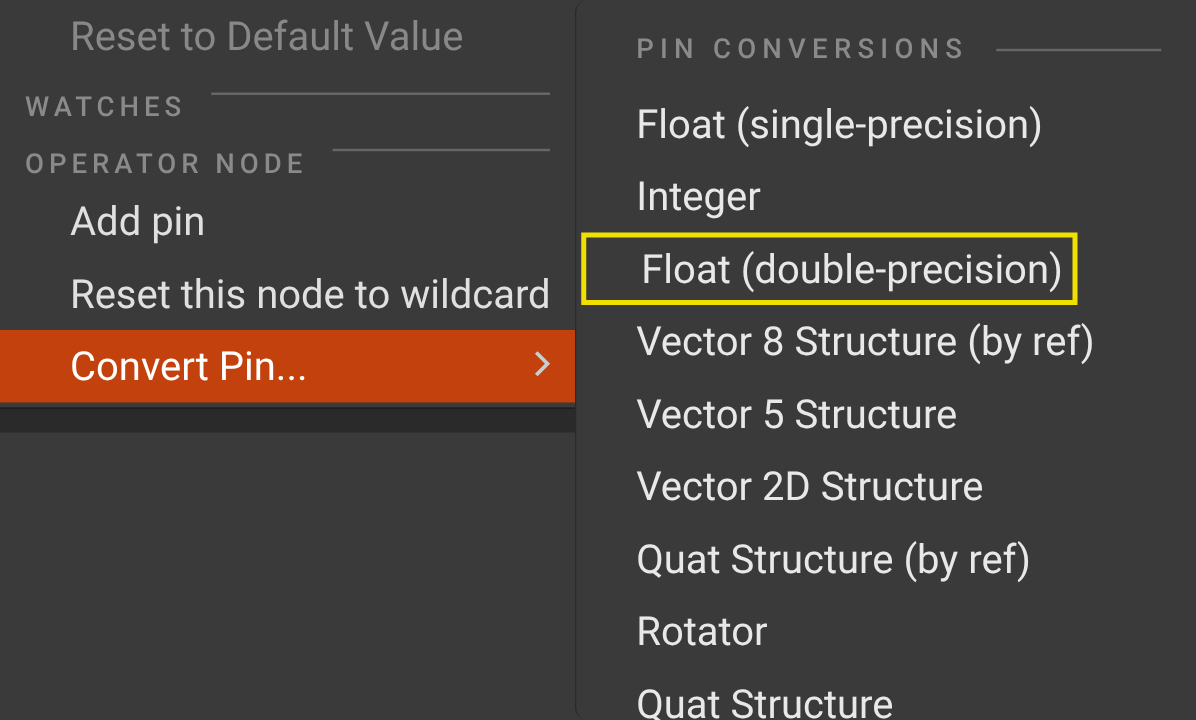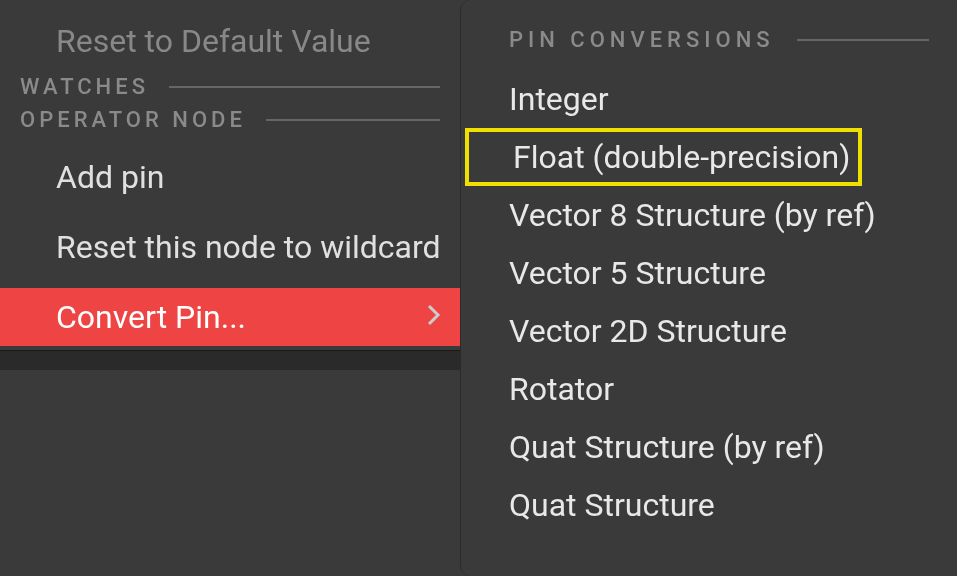--- a/index.html
+++ b/index.html
@@ -24,43 +24,42 @@
       border-radius: 10px;
     }
     .menu-item {
       display: flex;
       align-items: center;
       padding: 10px 0 10px 56px;
       font-size: 32px;
       color: #e0e0e0;
       cursor: pointer;
       font-weight: 400;
-      margin-top: 12px;
     }
     .menu-item.dimmed {
       color: #888888;
     }
     .menu-item.hovered {
-      background: #ef4444;
+      background: #c2410c;
       color: #ffffff;
     }
     .menu-item .arrow {
       margin-left: auto;
       margin-right: 18px;
       font-size: 28px;
       color: #cccccc;
     }
     .section-header {
       display: flex;
-      align-items: center;
       padding: 4px 20px 4px 20px;
       color: #8a8a8a;
       font-size: 22px;
       letter-spacing: 4px;
       font-weight: 500;
+      margin-top: 12px;
     }
     .section-header .line {
       flex: 1;
       height: 2px;
       background: #666666;
       margin-left: 20px;
     }
     .icon-book {
       width: 34px;
       height: 26px;
@@ -148,39 +147,42 @@
 </div>
 
 <div class="right-panel">
 
   <div class="right-section-header">
     <span>PIN CONVERSIONS</span>
     <span class="line"></span>
   </div>
 
   <div class="right-item">
+    <span>Float (single-precision)</span>
+  </div>
+  <div class="right-item">
     <span>Integer</span>
   </div>
   <div>
     <div class="right-item highlighted">
       <span>Float (double-precision)</span>
     </div>
   </div>
   <div class="right-item">
     <span>Vector 8 Structure (by ref)</span>
   </div>
   <div class="right-item">
     <span>Vector 5 Structure</span>
   </div>
   <div class="right-item">
     <span>Vector 2D Structure</span>
   </div>
   <div class="right-item">
-    <span>Rotator</span>
+    <span>Quat Structure (by ref)</span>
   </div>
   <div class="right-item">
-    <span>Quat Structure (by ref)</span>
+    <span>Rotator</span>
   </div>
   <div class="right-item">
     <span>Quat Structure</span>
   </div>
 
 </div>
 
 </body></html>

